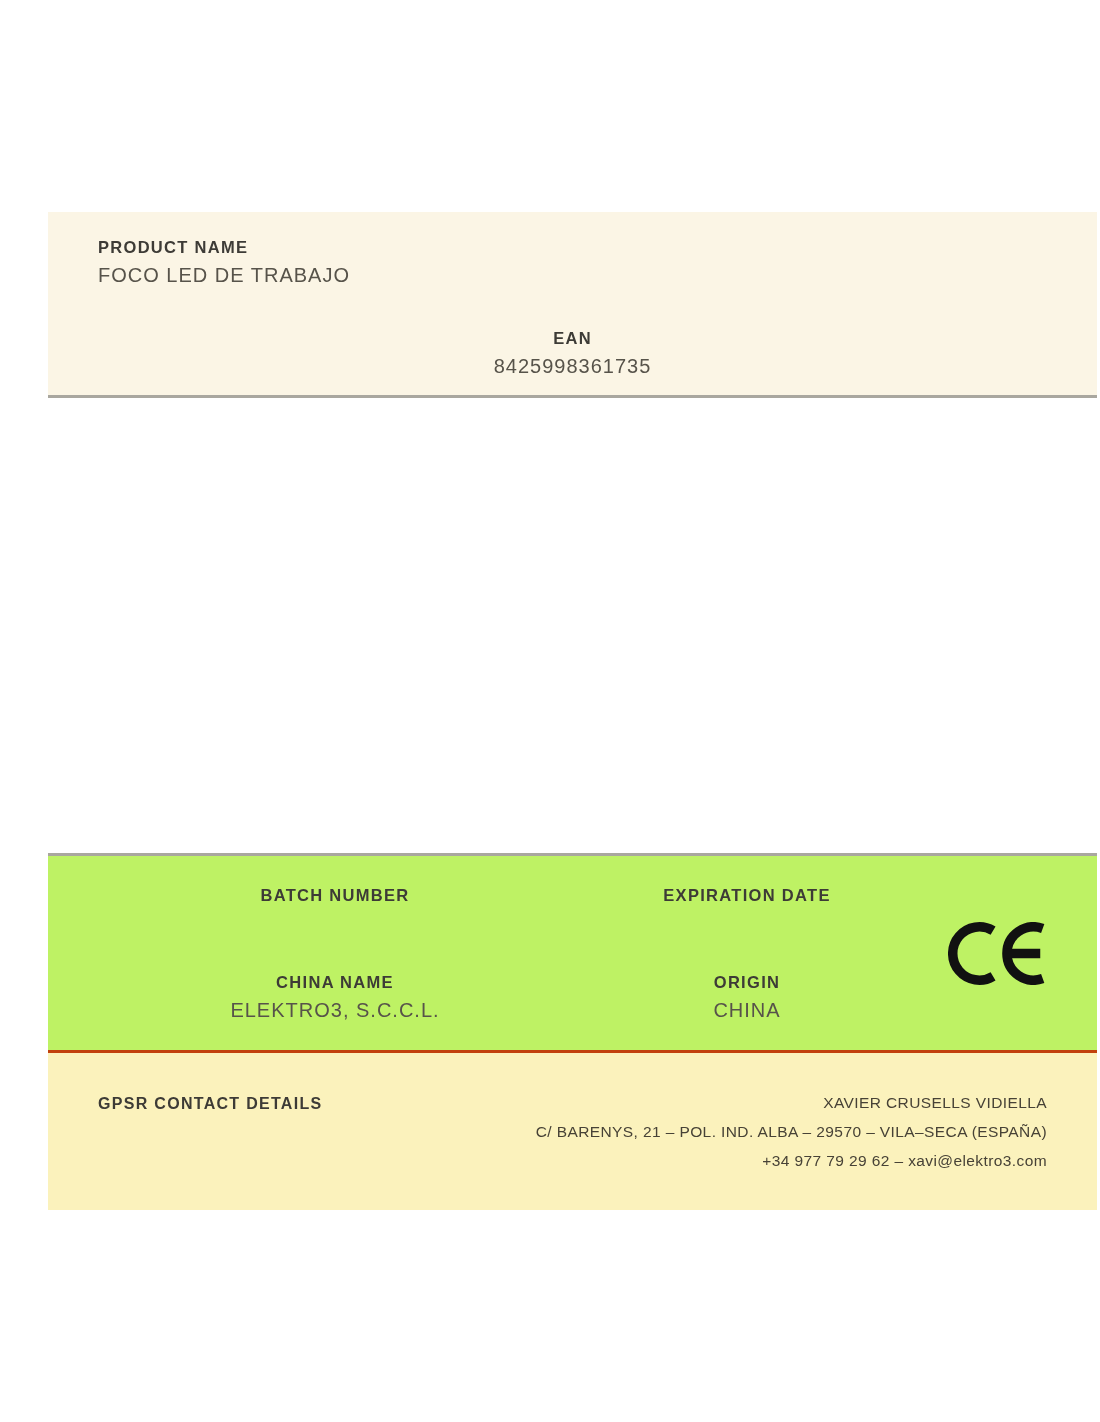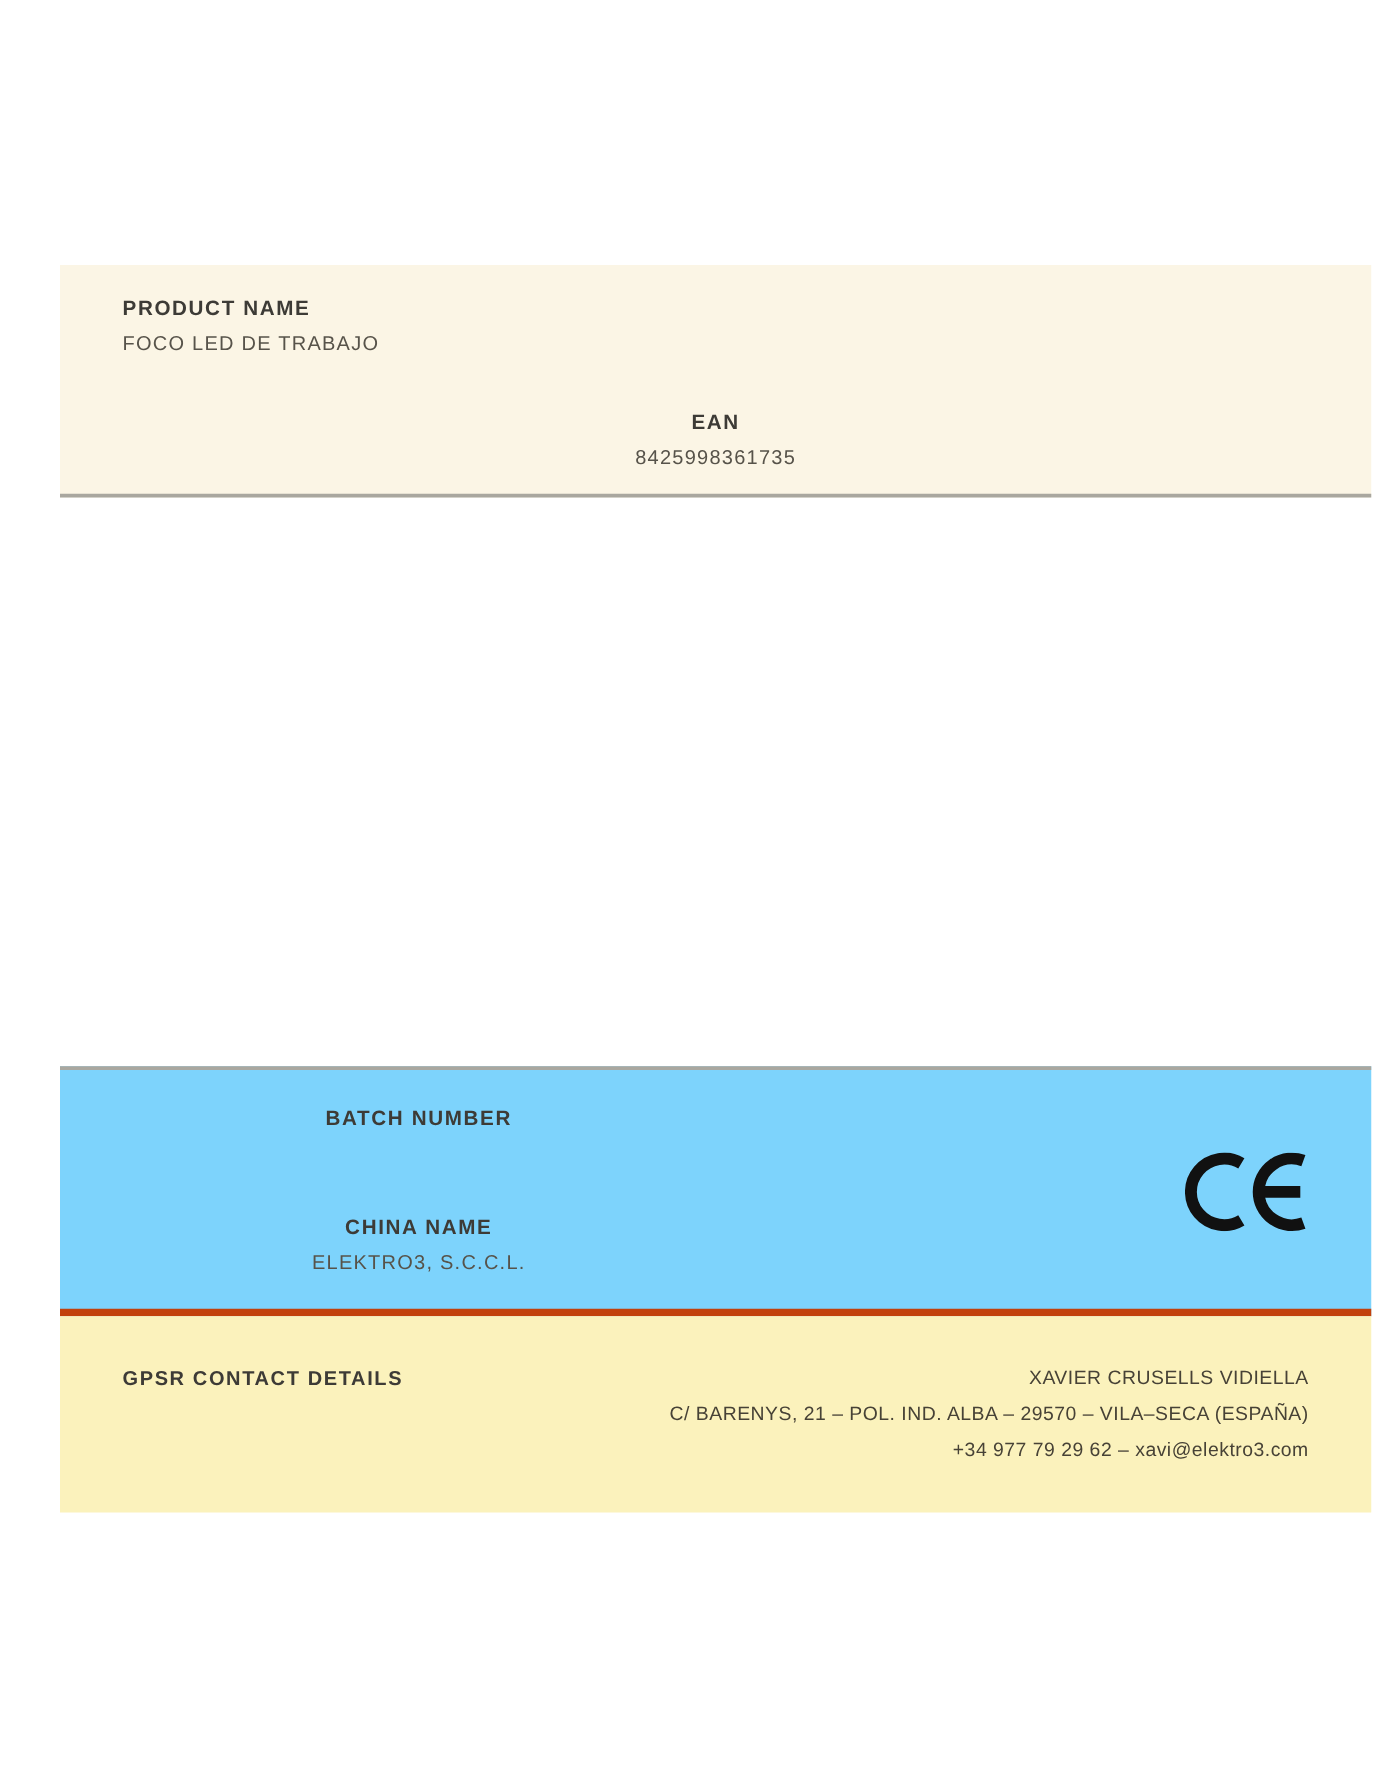--- a/index.html
+++ b/index.html
@@ -25,41 +25,41 @@
     top: 212px;
     height: 186px;
     background: #fbf5e5;
     border-bottom: 3px solid #a9a79f;
     padding: 26px 50px;
   }
 
   .panel-mid {
     top: 853px;
     height: 200px;
-    background: #7dd3fc;
+    background: #bef264;
     border-top: 3px solid #a9a79f;
-    border-bottom: 6px solid #c2410c;
+    border-bottom: 3px solid #c2410c;
   }
 
   .panel-bottom {
     top: 1053px;
     height: 157px;
     background: #fbf2bc;
   }
 
   .label {
     font-size: 16.5px;
     font-weight: bold;
     color: #3d3b36;
     letter-spacing: 1.3px;
     line-height: 19px;
   }
 
   .value {
-    font-size: 16px;
+    font-size: 20px;
     font-weight: normal;
     color: #57534a;
     letter-spacing: 1px;
     line-height: 19px;
     margin-top: 9px;
     min-height: 19px;
   }
 
   .panel-top .field-gap { margin-top: 44px; text-align: center; }
 
@@ -124,20 +124,30 @@
       <div class="field-row1">
         <div class="label">BATCH NUMBER</div>
         <div class="value"></div>
       </div>
       <div class="field-row2">
         <div class="label">CHINA NAME</div>
         <div class="value">ELEKTRO3, S.C.C.L.</div>
       </div>
     </div>
 
+    <div class="col col-right">
+      <div class="field-row1">
+        <div class="label">EXPIRATION DATE</div>
+        <div class="value"></div>
+      </div>
+      <div class="field-row2">
+        <div class="label">ORIGIN</div>
+        <div class="value">CHINA</div>
+      </div>
+    </div>
 
     <svg class="ce" viewBox="0 0 102 66" width="97" height="63" aria-hidden="true">
       <path d="M 47.4 9 A 28 28 0 1 0 47.4 57" stroke="#111111" stroke-width="10" fill="none"></path>
       <path d="M 99.6 6.7 A 28 28 0 1 0 99.6 59.3" stroke="#111111" stroke-width="10" fill="none"></path>
       <path d="M 58 33 L 97 33" stroke="#111111" stroke-width="10" fill="none"></path>
     </svg>
   </section>
 
   <section class="panel panel-bottom">
     <div class="gpsr-label">GPSR CONTACT DETAILS</div>

